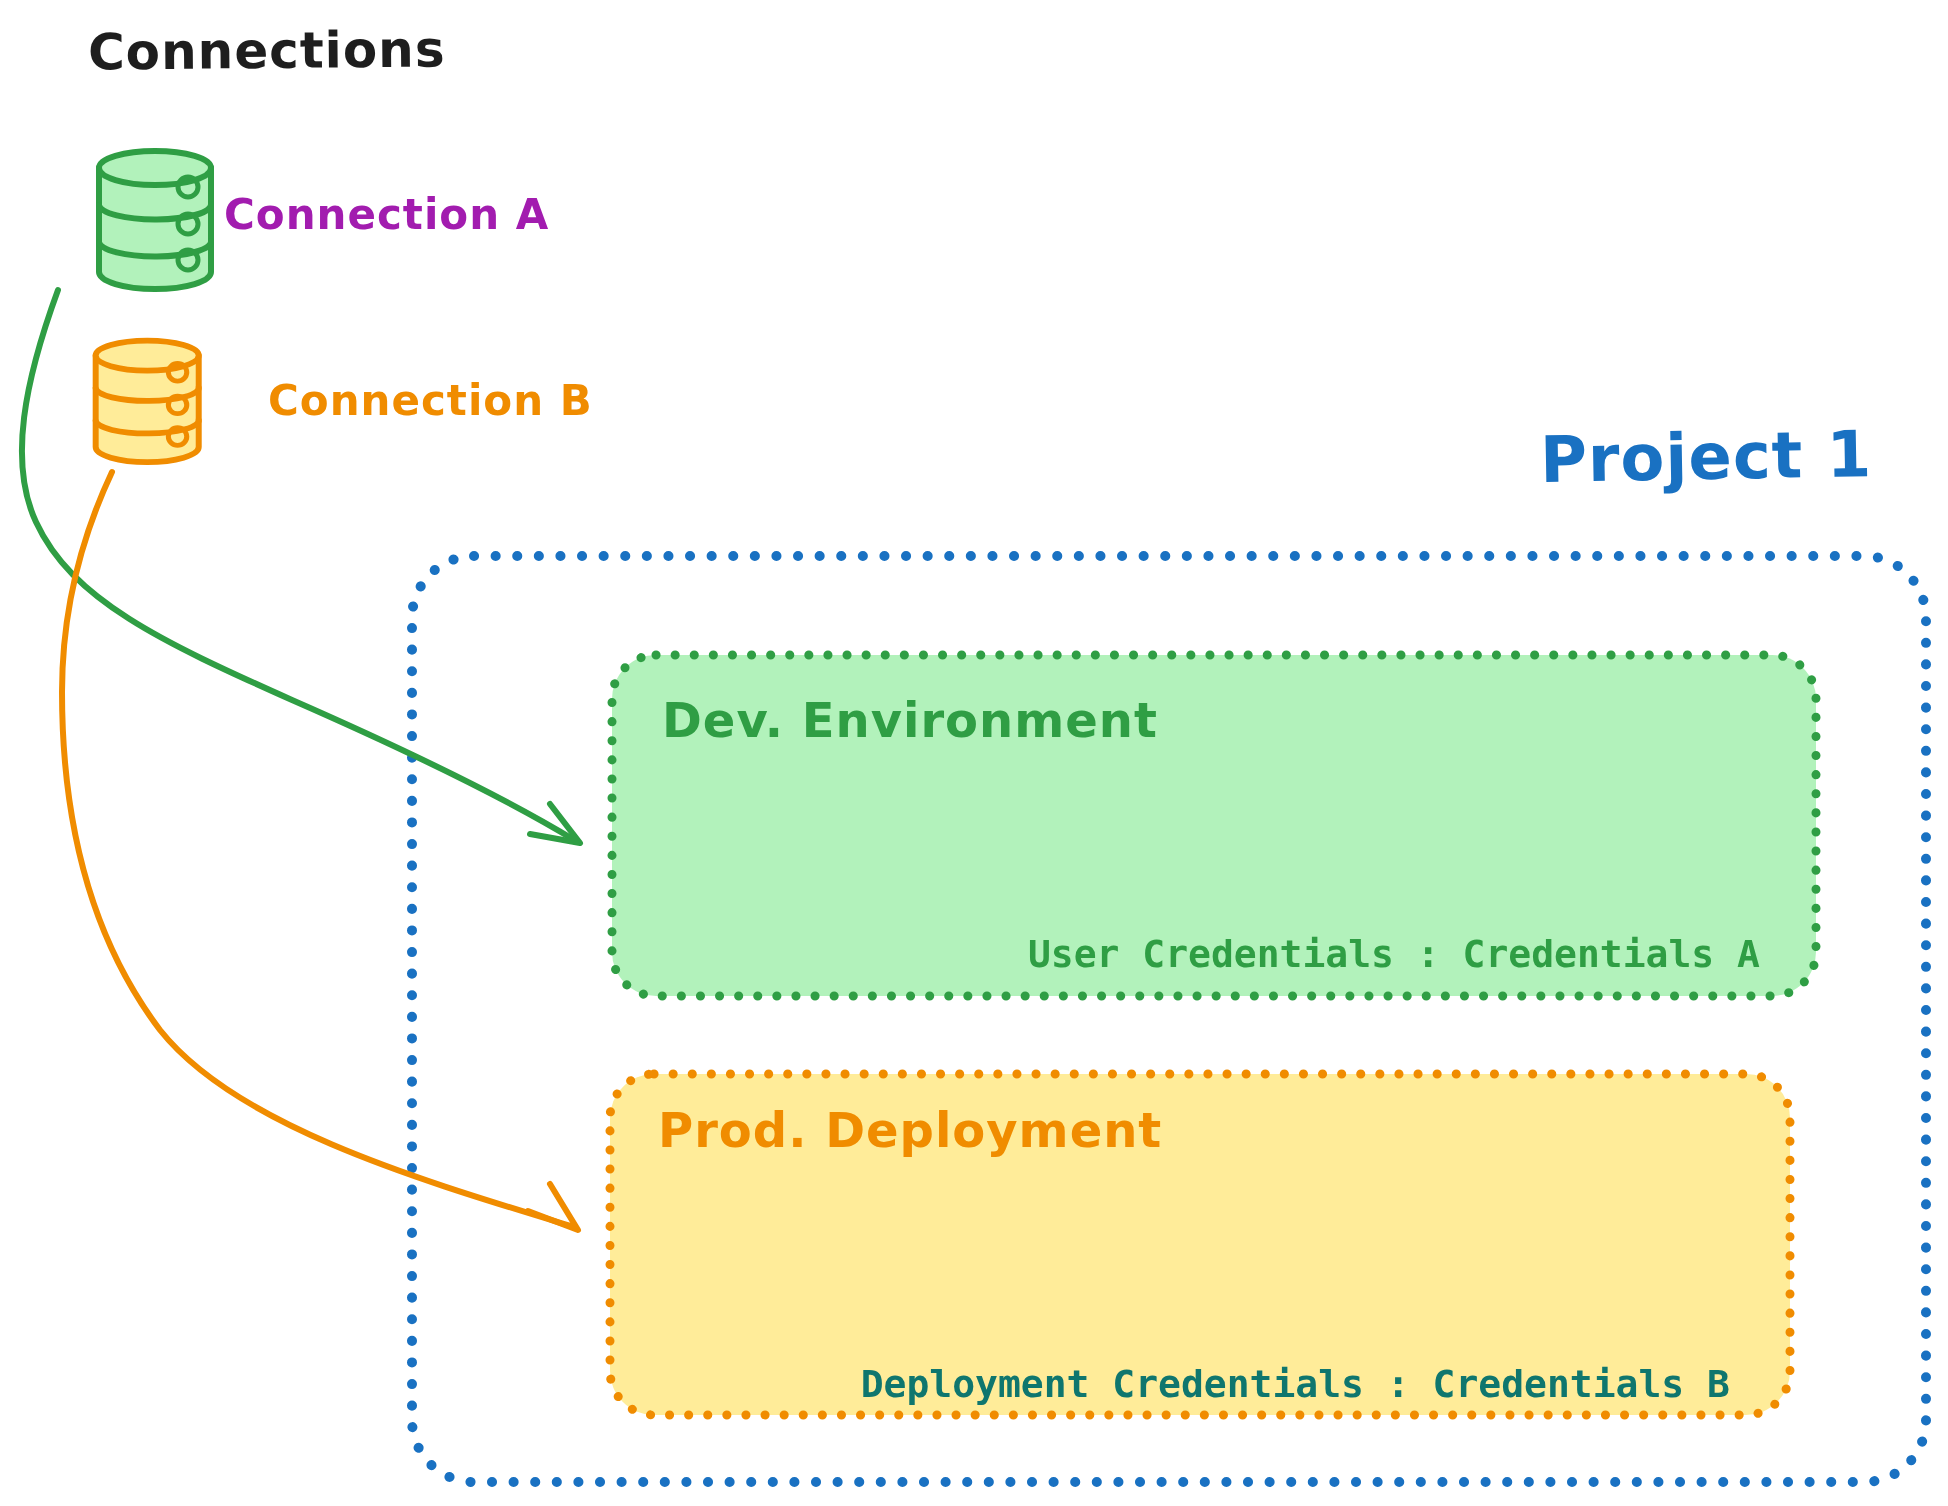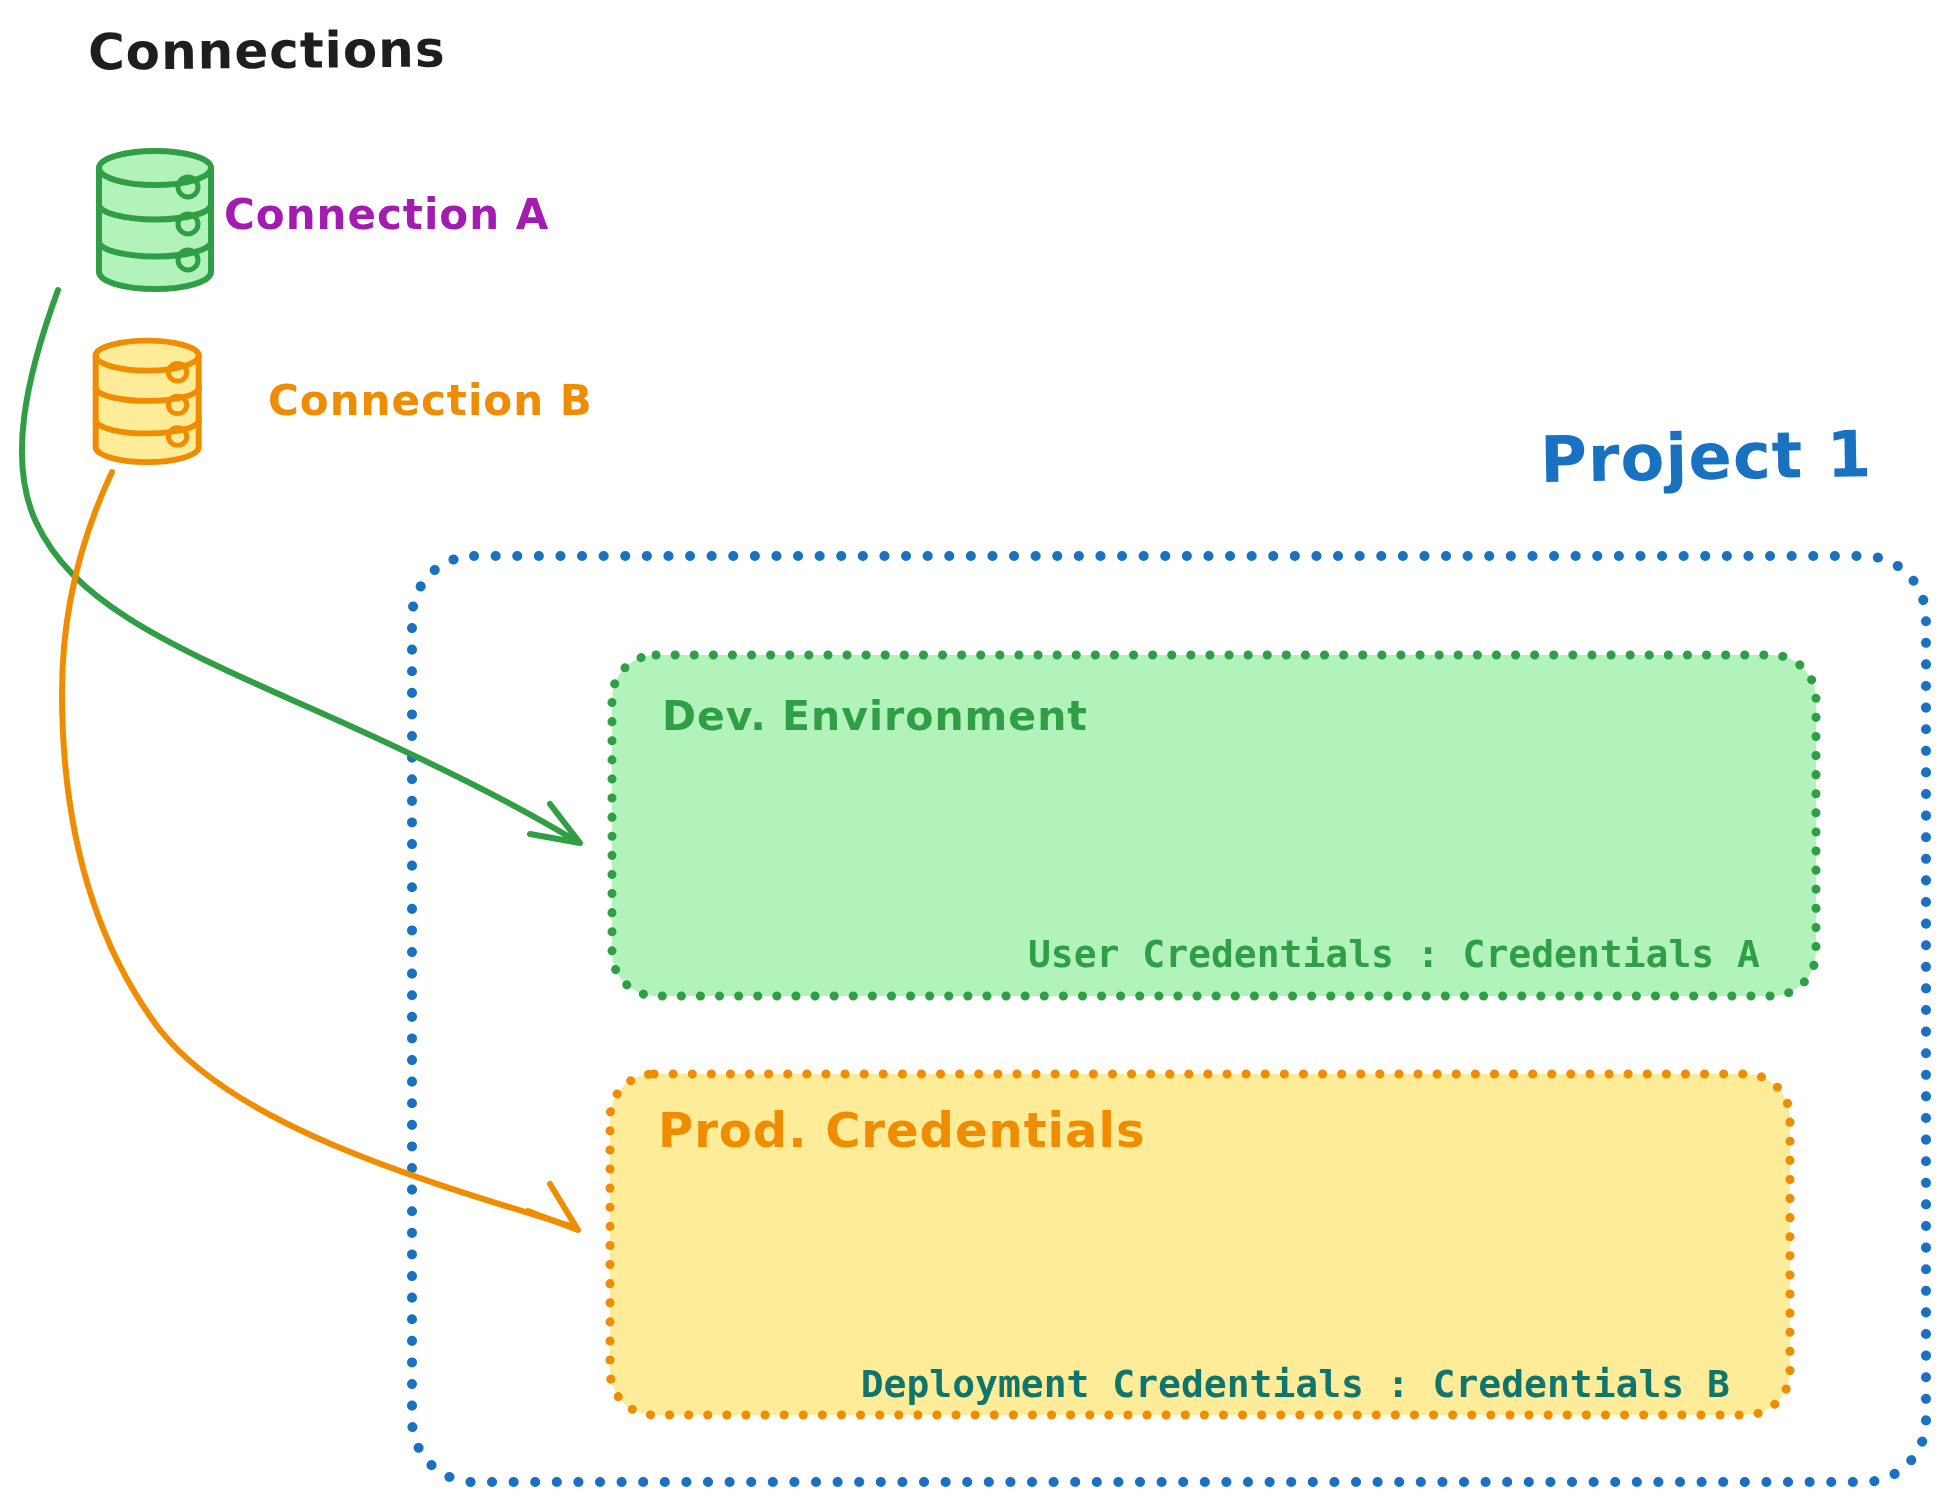--- a/index.html
+++ b/index.html
@@ -54,21 +54,21 @@
     margin-left: 36px;
   }
   .label-project {
     left: 1540px; top: 422px;
     font-size: 64px;
     color: #1971c2;
     transform: rotate(-1deg);
   }
   .env-title-dev {
     left: 662px; top: 694px;
-    font-size: 41px;
+    font-size: 48px;
     color: #2f9e44;
   }
   .env-title-prod {
     left: 658px; top: 1104px;
     font-size: 48px;
     color: #f08c00;
   }
   .env-creds-dev {
     right: 188px; top: 922px;
     font-size: 38px;
@@ -137,17 +137,17 @@
   <div class="txt hand label-connection-a">Connection A</div>
 
   <div class="txt hand label-connection-b">Connection B</div>
 
   <div class="txt hand label-project">Project 1</div>
 
   <div class="txt hand env-title-dev">Dev. Environment</div>
 
   <div class="txt mono env-creds-dev">User Credentials : Credentials A</div>
 
-  <div class="txt hand env-title-prod">Prod. Credentials</div>
+  <div class="txt hand env-title-prod">Prod. Deployment</div>
 
   <div class="txt mono env-creds-prod">Deployment Credentials : Credentials B</div>
 
 </div>
 
 </body></html>

